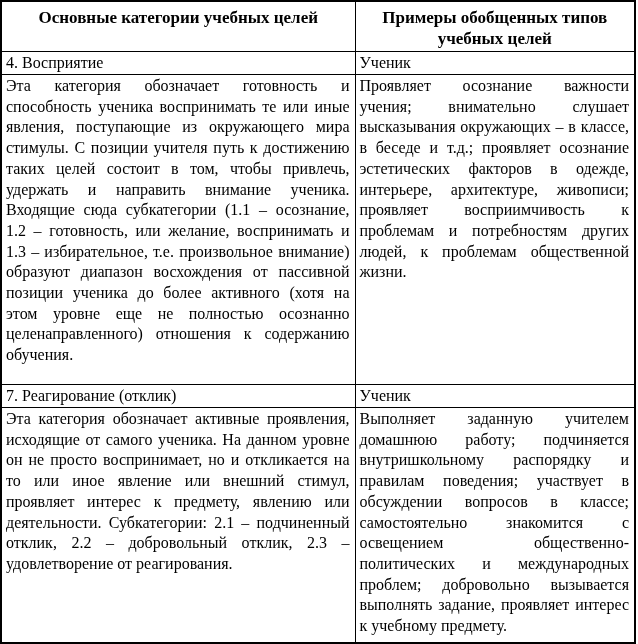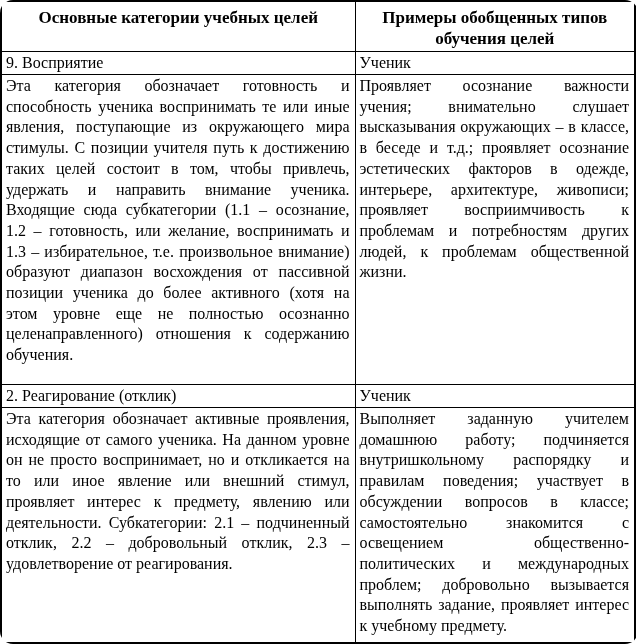--- a/index.html
+++ b/index.html
@@ -8,21 +8,20 @@
     background: #ffffff;
   }
   .page {
     position: relative;
     width: 638px;
     height: 644px;
     background: #ffffff;
     overflow: hidden;
     font-family: "Liberation Serif", "DejaVu Serif", serif;
     color: #000000;
-    border-radius: 13px;
   }
   table.goals-table {
     border-collapse: collapse;
     table-layout: fixed;
     width: 634px;
     height: 644px;
     margin: 0;
     border: 2px solid #000000;
   }
   .goals-table col.col-left  { width: 354px; }
@@ -64,34 +63,34 @@
 
 <div class="page">
   <table class="goals-table">
     <colgroup>
       <col class="col-left">
       <col class="col-right">
     </colgroup>
     <thead>
       <tr class="header-row">
         <th>Основные категории учебных целей</th>
-        <th>Примеры обобщенных типов обучения целей</th>
+        <th>Примеры обобщенных типов учебных целей</th>
       </tr>
     </thead>
     <tbody>
       <tr class="label-row">
-        <td>9. Восприятие</td>
+        <td>4. Восприятие</td>
         <td>Ученик</td>
       </tr>
       <tr class="body-row first">
         <td>Эта категория обозначает готовность и способность ученика воспринимать те или иные явления, поступающие из окружающего мира стимулы. С позиции учителя путь к достижению таких целей состоит в том, чтобы привлечь, удержать и направить внимание ученика. Входящие сюда субкатегории (1.1 – осознание, 1.2 – готовность, или желание, воспринимать и 1.3 – избирательное, т.е. произвольное внимание) образуют диапазон восхождения от пассивной позиции ученика до более активного (хотя на этом уровне еще не полностью осознанно целенаправленного) отношения к содержанию обучения.</td>
         <td>Проявляет осознание важности учения; внимательно слушает высказывания окружающих – в классе, в беседе и т.д.; проявляет осознание эстетических факторов в одежде, интерьере, архитектуре, живописи; проявляет восприимчивость к проблемам и потребностям других людей, к проблемам общественной жизни.</td>
       </tr>
       <tr class="label-row">
-        <td>2. Реагирование (отклик)</td>
+        <td>7. Реагирование (отклик)</td>
         <td>Ученик</td>
       </tr>
       <tr class="body-row">
         <td>Эта категория обозначает активные проявления, исходящие от самого ученика. На данном уровне он не просто воспринимает, но и откликается на то или иное явление или внешний стимул, проявляет интерес к предмету, явлению или деятельности. Субкатегории: 2.1 – подчиненный отклик, 2.2 – добровольный отклик, 2.3 – удовлетворение от реагирования.</td>
         <td>Выполняет заданную учителем домашнюю работу; подчиняется внутришкольному распорядку и правилам поведения; участвует в обсуждении вопросов в классе; самостоятельно знакомится с освещением общественно-политических и международных проблем; добровольно вызывается выполнять задание, проявляет интерес к учебному предмету.</td>
       </tr>
     </tbody>
   </table>
 </div>
 

